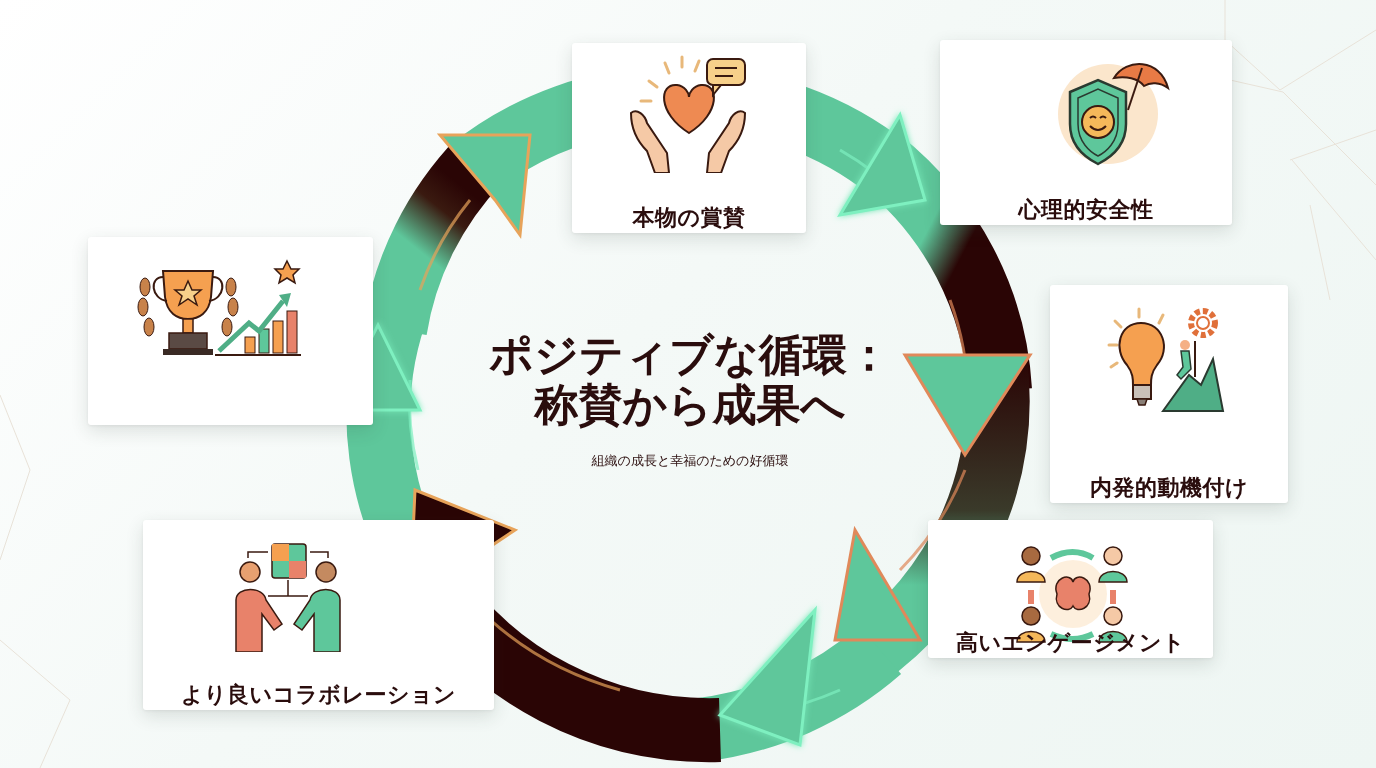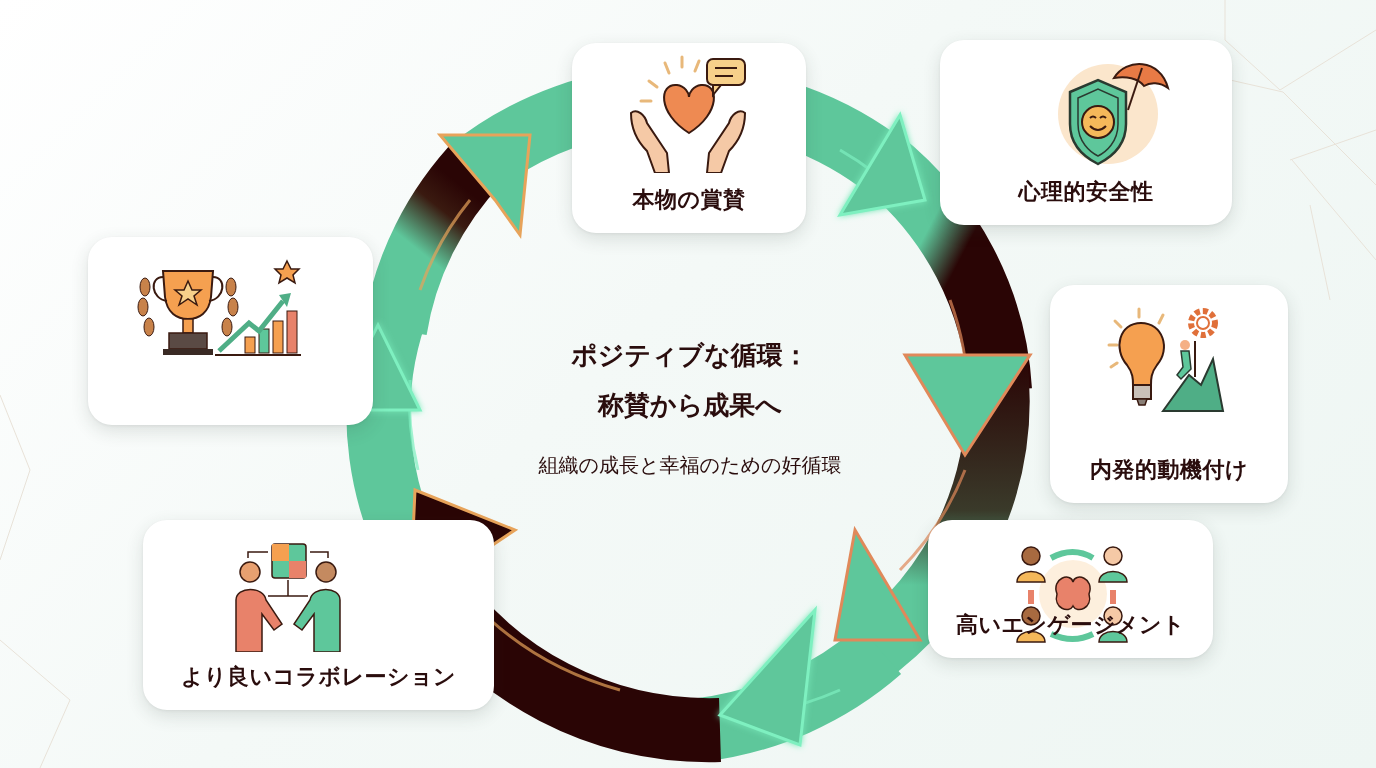--- a/index.html
+++ b/index.html
@@ -5,37 +5,37 @@
   html, body { margin: 0; padding: 0; }
   body {
     width: 1376px; height: 768px; overflow: hidden; position: relative;
     background: linear-gradient(135deg, #ffffff 0%, #f4f9f7 45%, #eef6f3 100%);
     font-family: "DejaVu Sans", "Liberation Sans", sans-serif;
     color: #2a0d0d;
   }
   .bg-lines { position: absolute; left: 0; top: 0; width: 1376px; height: 768px; pointer-events: none; }
   .ring { position: absolute; left: 0; top: 0; width: 1376px; height: 768px; }
   .card {
-    position: absolute; background: #ffffff; border-radius: 24px;
+    position: absolute; background: #ffffff; border-radius: 3px;
     box-shadow: 0 6px 18px rgba(40, 60, 50, 0.14), 0 1px 3px rgba(0,0,0,0.06);
     display: flex; flex-direction: column; align-items: center; justify-content: flex-end;
-    box-sizing: border-box; padding-bottom: 18px;
+    box-sizing: border-box; padding-bottom: 0;
   }
   .card .icon { position: absolute; }
   .card .label {
     font-weight: bold; font-size: 22px; color: #2a0d0d; letter-spacing: 0.5px;
     white-space: nowrap; position: relative;
   }
   .center-title {
     position: absolute; left: 480px; top: 330px; width: 420px; text-align: center;
-    font-weight: bold; font-size: 26px; line-height: 50px; color: #2a0d0d;
+    font-weight: bold; font-size: 44px; line-height: 50px; color: #2a0d0d;
   }
   .center-sub {
     position: absolute; left: 480px; top: 452px; width: 420px; text-align: center;
-    font-size: 20px; color: #2a0d0d;
+    font-size: 13px; color: #2a0d0d;
   }
 </style>
 </head>
 <body>
 
 <svg class="bg-lines" viewBox="0 0 1376 768">
   <g stroke="#e8e2d8" stroke-width="1" fill="none">
     <polyline points="1225,0 1225,40 1280,90 1376,30"></polyline>
     <polyline points="1230,80 1283,92 1376,185"></polyline>
     <polyline points="1290,160 1376,130"></polyline>

